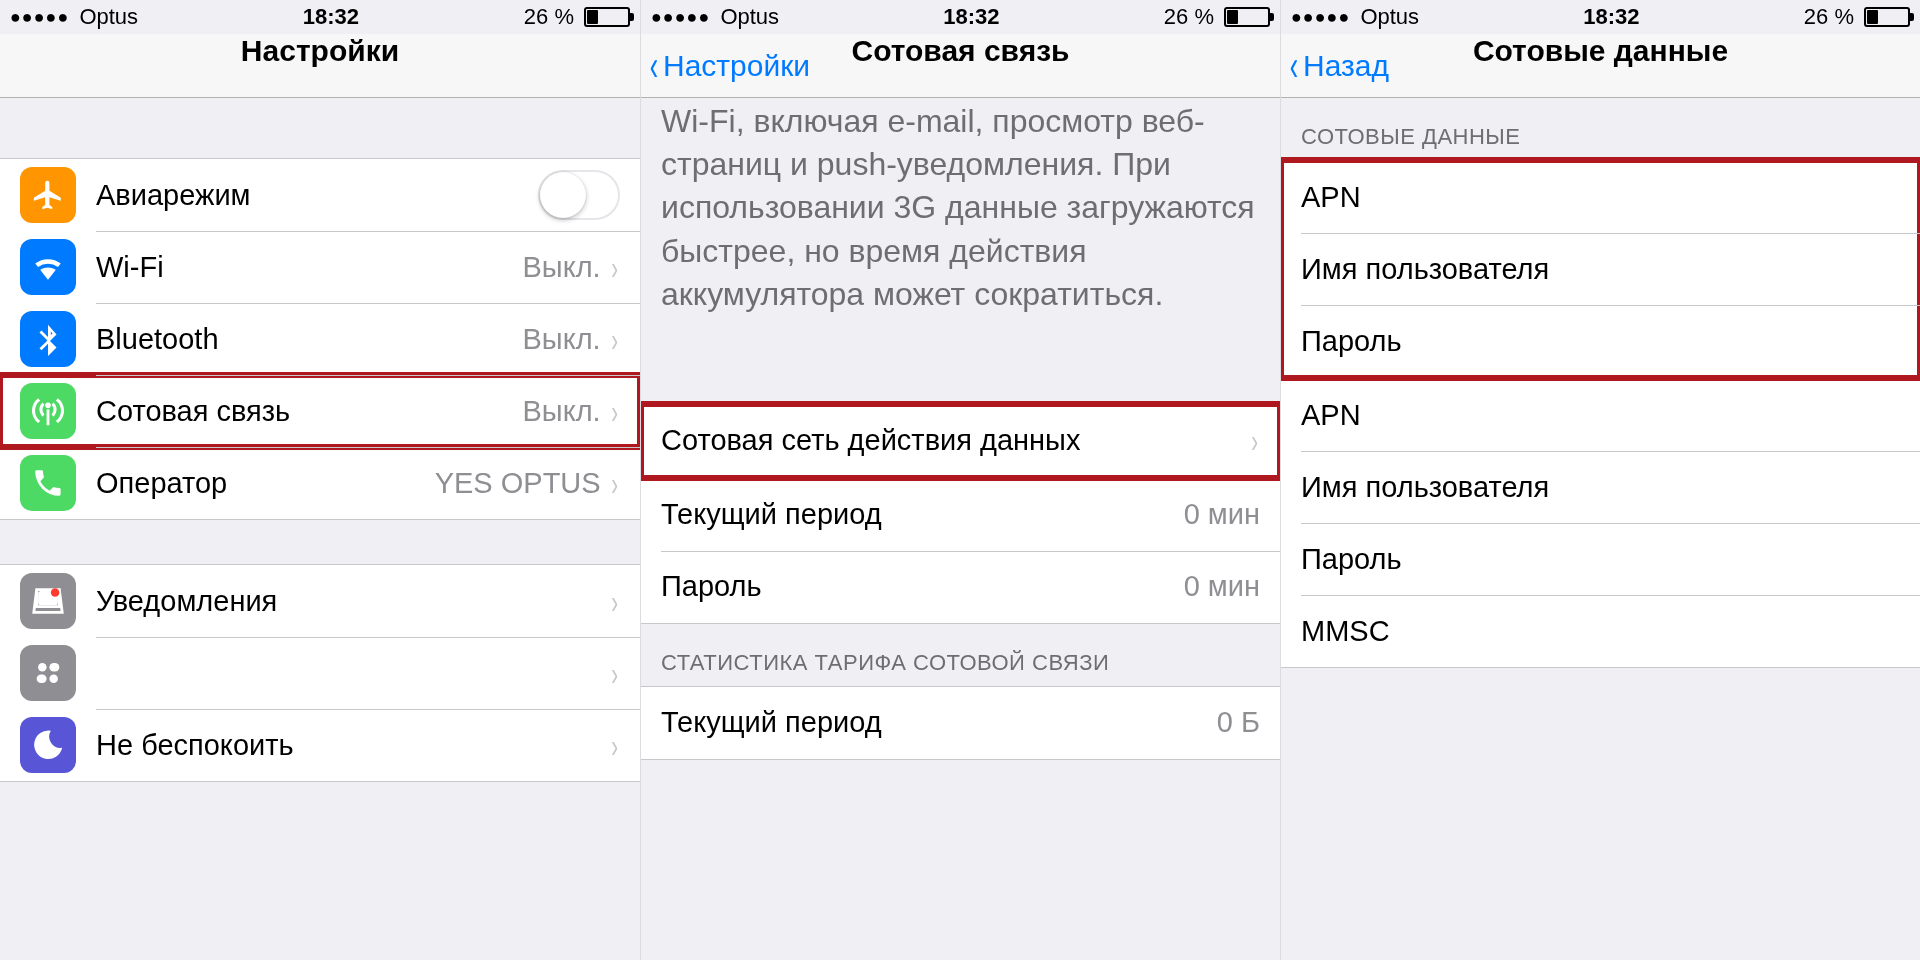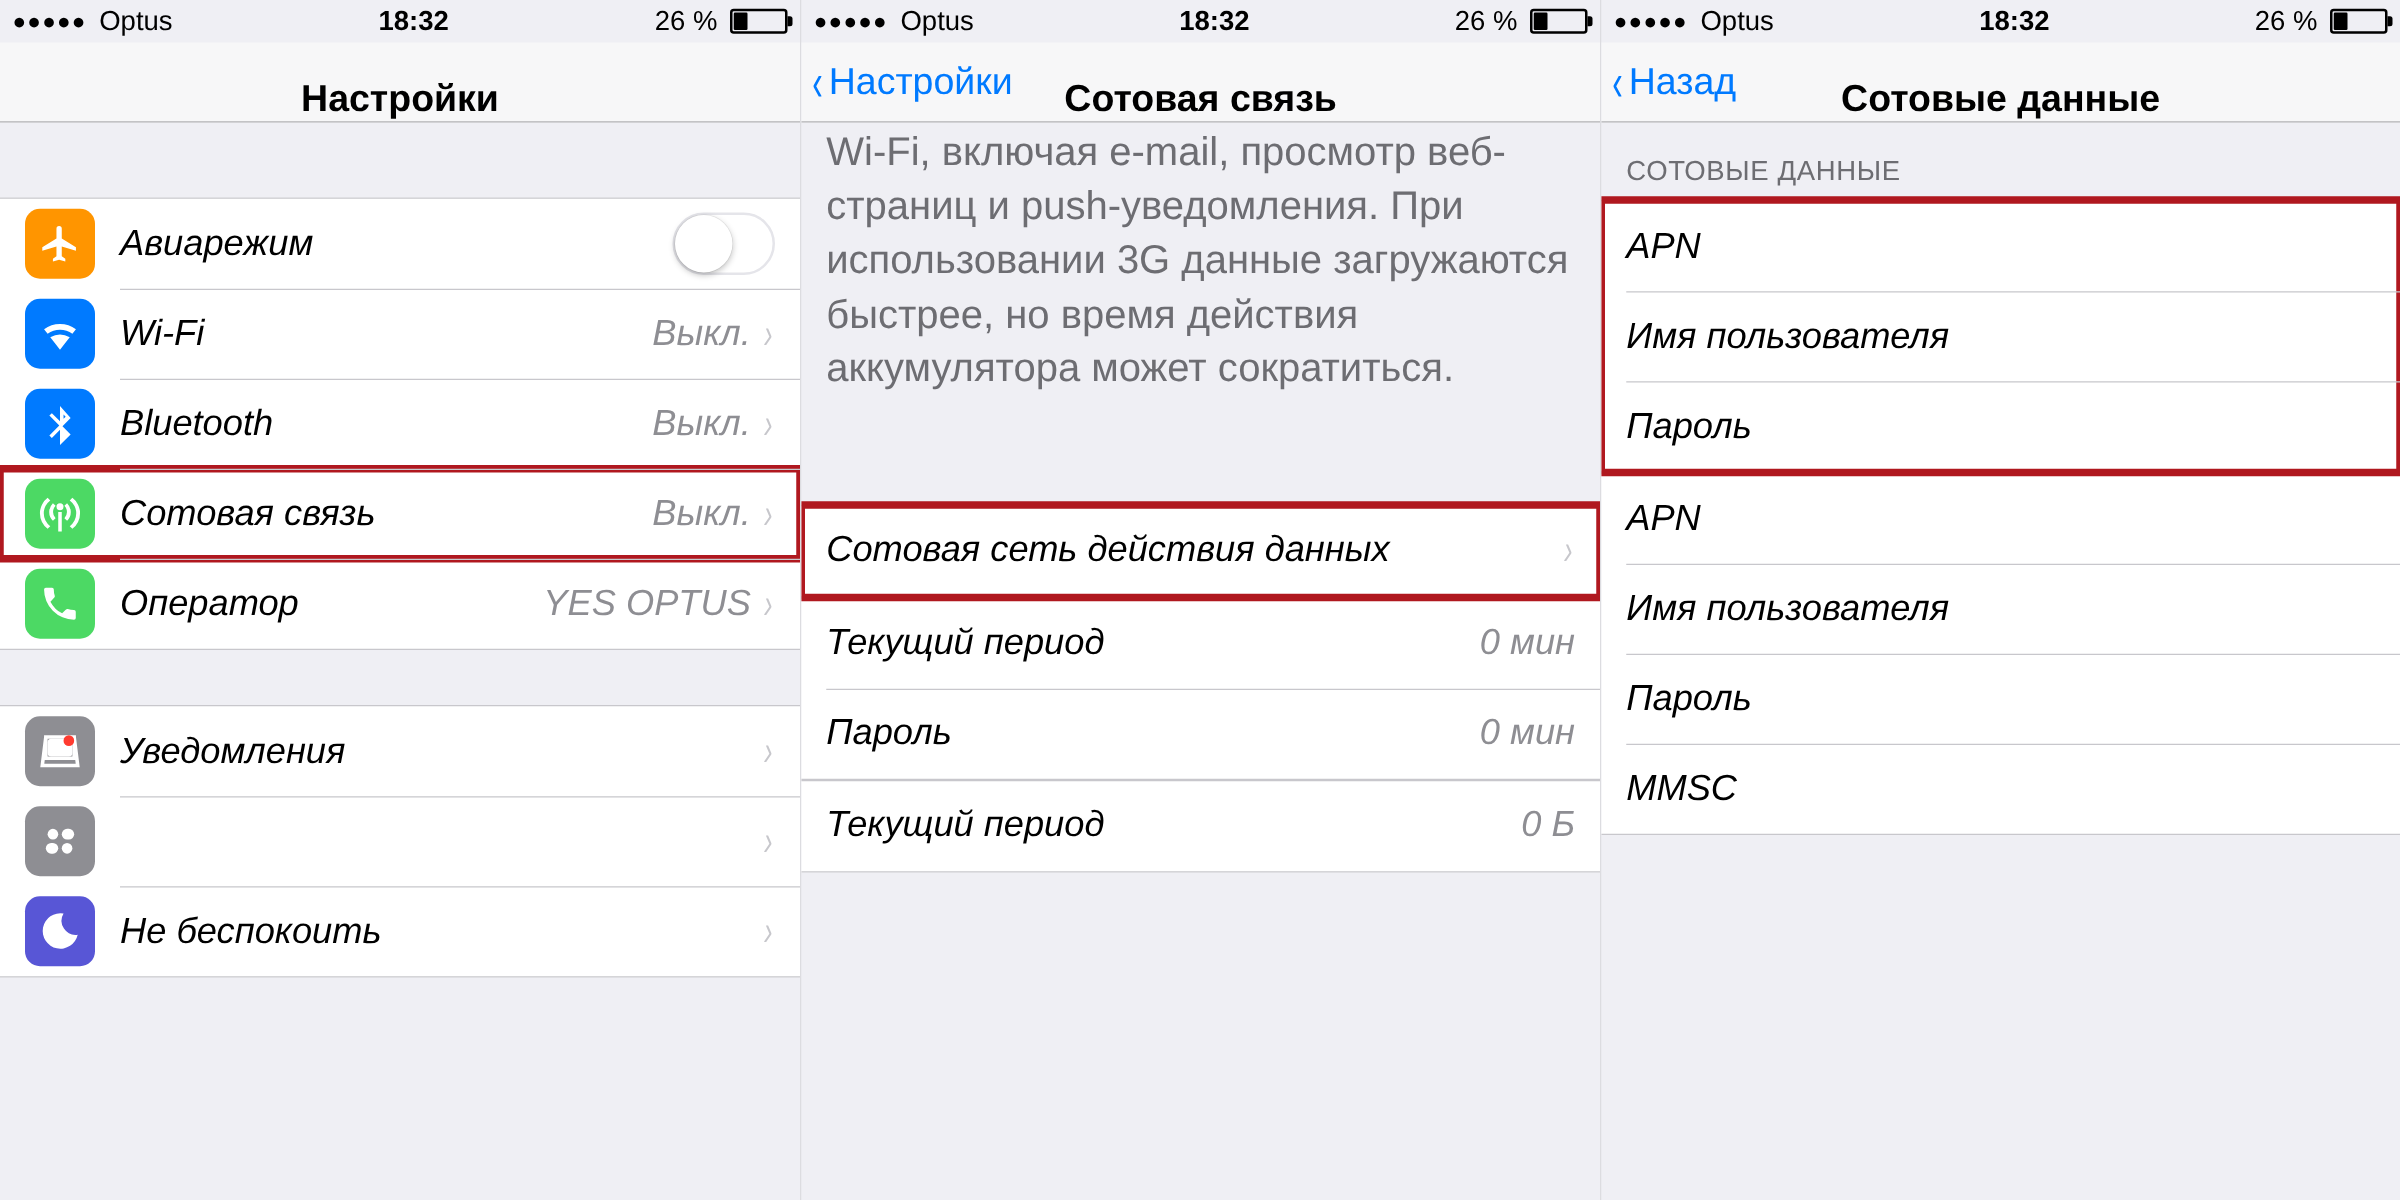--- a/index.html
+++ b/index.html
@@ -11,29 +11,29 @@
   
   .status { height:34px; display:flex; align-items:center; justify-content:space-between; padding:0 10px; font-size:22px; font-weight:500; color:#000; }
   .status .left, .status .right { display:flex; align-items:center; gap:10px; }
   .dots { letter-spacing:1px; font-size:18px; }
   .batt { display:inline-flex; align-items:center; }
   .batt-body { width:46px; height:20px; border:2px solid #000; border-radius:3px; position:relative; }
   .batt-body::after { content:""; position:absolute; right:-6px; top:4px; width:4px; height:8px; background:#000; border-radius:0 2px 2px 0; }
   .batt-fill { position:absolute; left:1px; top:1px; bottom:1px; width:26%; background:#000; border-radius:1px; }
 
   
-  .nav { height:64px; background:#f7f7f8; border-bottom:1px solid #b2b2b4; display:flex; align-items:flex-end; justify-content:center; position:relative; }
+  .nav { height:64px; background:#f7f7f8; border-bottom:1px solid #b2b2b4; display:flex; align-items:flex-start; justify-content:center; position:relative; }
   .nav-title { font-size:30px; font-weight:600; color:#000; }
   .nav-back { position:absolute; left:6px; top:0; bottom:0; display:flex; align-items:center; color:#007aff; font-size:30px; font-weight:400; gap:2px; }
   .chev { font-size:42px; line-height:1; font-weight:300; transform:scaleX(.6); }
 
   
   .content { height:862px; overflow:hidden; }
   .group-header { padding:26px 20px 10px 20px; font-size:22px; letter-spacing:.5px; color:#6d6d72; text-transform:uppercase; }
-  .group { background:#fff; border-top:1px solid #c8c7cc; border-bottom:1px solid #c8c7cc;font-style:italic; }
+  .group { background:#fff; border-top:1px solid #c8c7cc; border-bottom:1px solid #c8c7cc; }
   .cell { display:flex; align-items:center; min-height:72px; padding:0 20px 0 20px; font-size:29px; color:#000; position:relative; }
   .cell + .cell::before { content:""; position:absolute; left:20px; right:0; top:0; height:1px; background:#c8c7cc; }
   .cell.indent + .cell.indent::before,
   .cell.indent::before { left:96px; }
   .cell .label { flex:none; }
   .cell .value { margin-left:auto; color:#8e8e93; font-size:29px; padding-right:8px; }
   .cell .disclosure { color:#c7c7cc; font-size:34px; transform:scaleX(.6); font-weight:300; }
   .icon { width:56px; height:56px; border-radius:12px; margin-right:20px; flex:none; display:flex; align-items:center; justify-content:center; color:#fff; font-size:30px; }
   .icon.orange { background:#ff9500; }
   .icon.blue { background:#007aff; }
@@ -226,20 +226,21 @@
       <div class="cell srow">
         <span class="label">Текущий период</span>
         <span class="value" style="margin-left:auto;padding-right:0">0 мин</span>
       </div>
       <div class="cell srow">
         <span class="label">Пароль</span>
         <span class="value" style="margin-left:auto;padding-right:0">0 мин</span>
       </div>
     </div>
 
+    <div class="group-header">СТАТИСТИКА ТАРИФА СОТОВОЙ СВЯЗИ</div>
     <div class="group">
       <div class="cell srow">
         <span class="label">Текущий период</span>
         <span class="value" style="margin-left:auto;padding-right:0">0 Б</span>
       </div>
     </div>
   </div>
 </div>
 
 <div class="screen">

